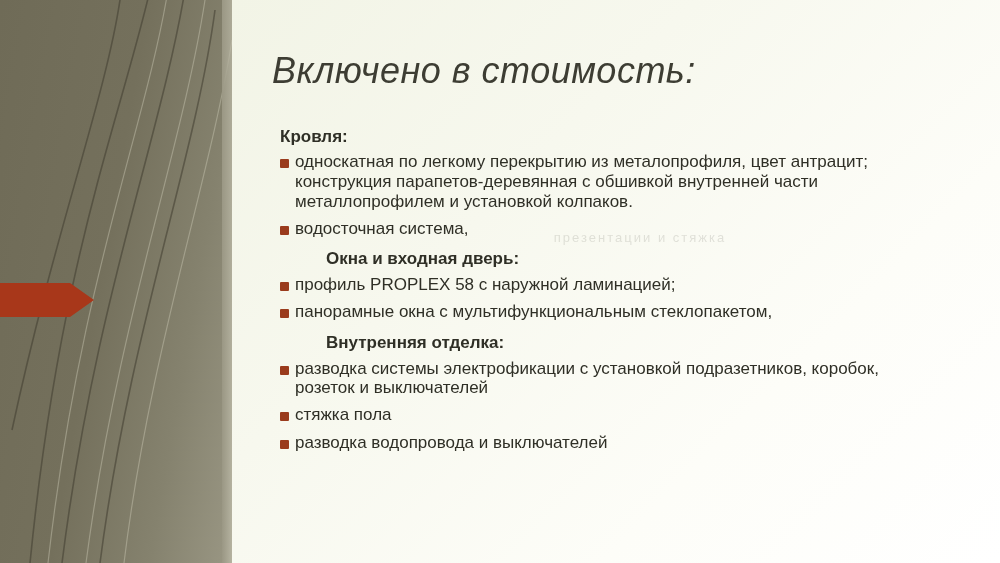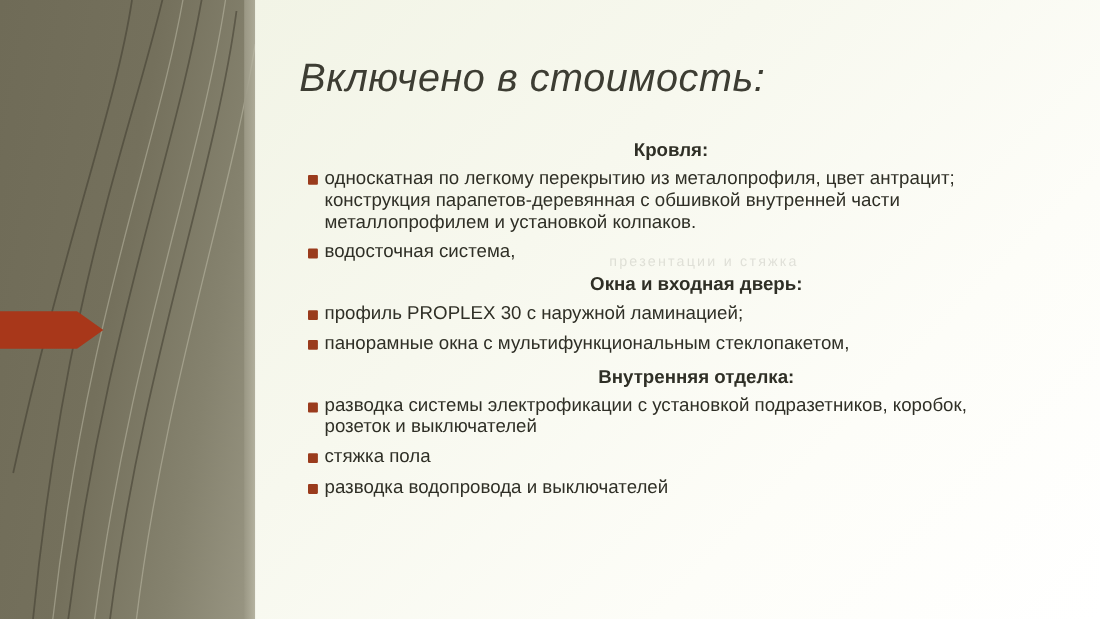--- a/index.html
+++ b/index.html
@@ -81,21 +81,20 @@
     left: 280px;
     top: 127px;
     width: 660px;
   }
   .subhead {
     font-size: 17px;
     font-weight: bold;
     color: #2f2f26;
     margin: 0 0 5px 0;
     line-height: 1.2;
-    text-align: center;
   }
   .subhead.spaced {
     margin-top: 10px;
     margin-left: 46px;
   }
   .bullet-row {
     display: flex;
     align-items: flex-start;
     margin: 0 0 7px 0;
   }
@@ -187,21 +186,21 @@
       <div class="bullet-row">
         <span class="bullet-mark"></span>
         <span class="bullet-text">водосточная система,</span>
       </div>
     </div>
 
     <div>
       <div class="subhead spaced">Окна и входная дверь:</div>
       <div class="bullet-row">
         <span class="bullet-mark"></span>
-        <span class="bullet-text">профиль PROPLEX 30 с наружной ламинацией;</span>
+        <span class="bullet-text">профиль PROPLEX 58 с наружной ламинацией;</span>
       </div>
       <div class="bullet-row">
         <span class="bullet-mark"></span>
         <span class="bullet-text">панорамные окна с мультифункциональным стеклопакетом,</span>
       </div>
     </div>
 
     <div>
       <div class="subhead spaced">Внутренняя отделка:</div>
       <div class="bullet-row tight">

